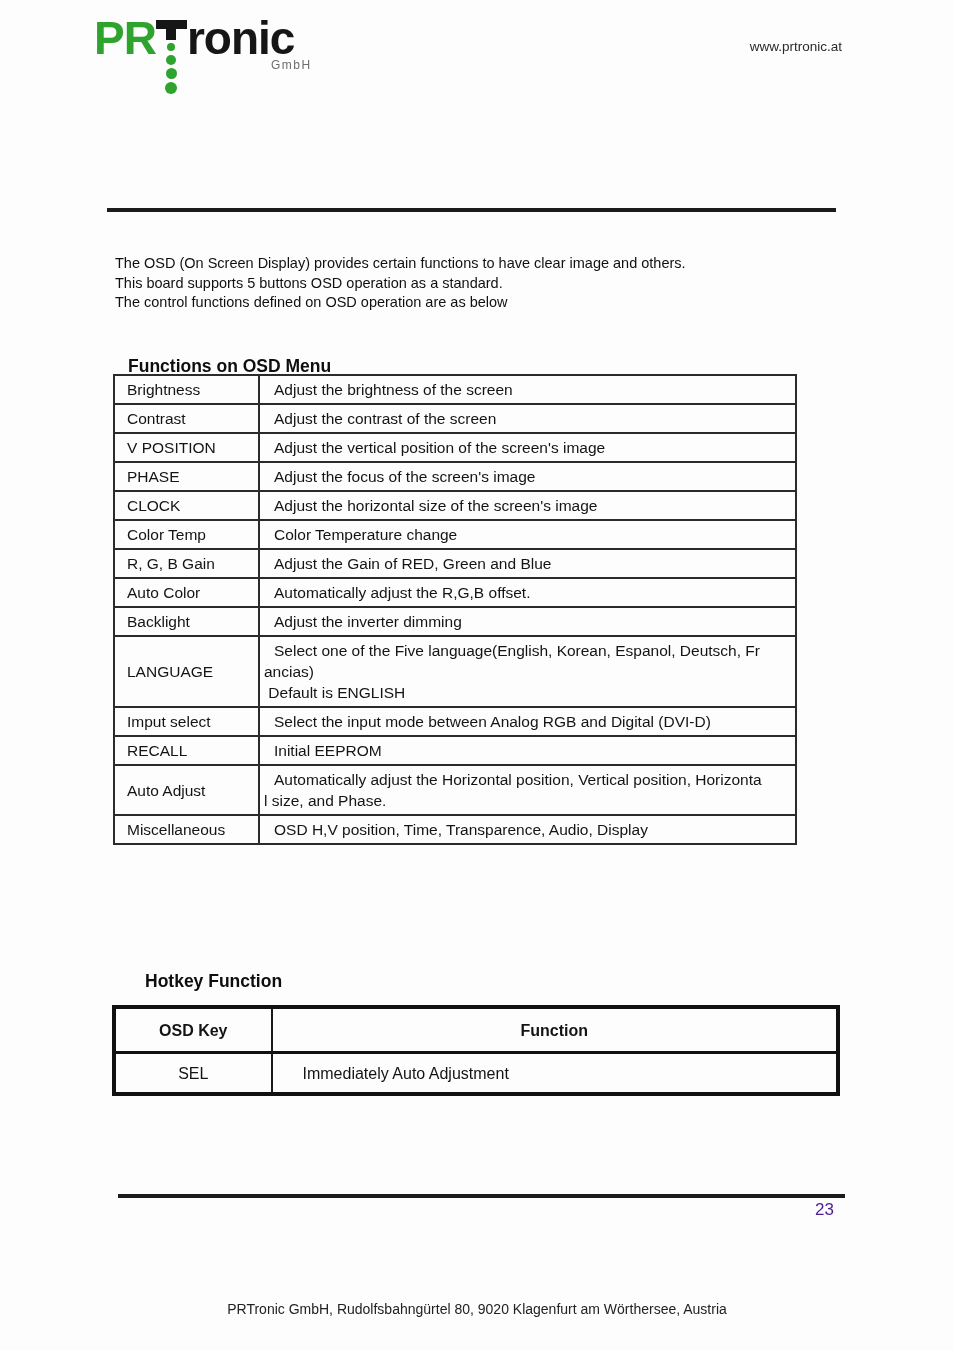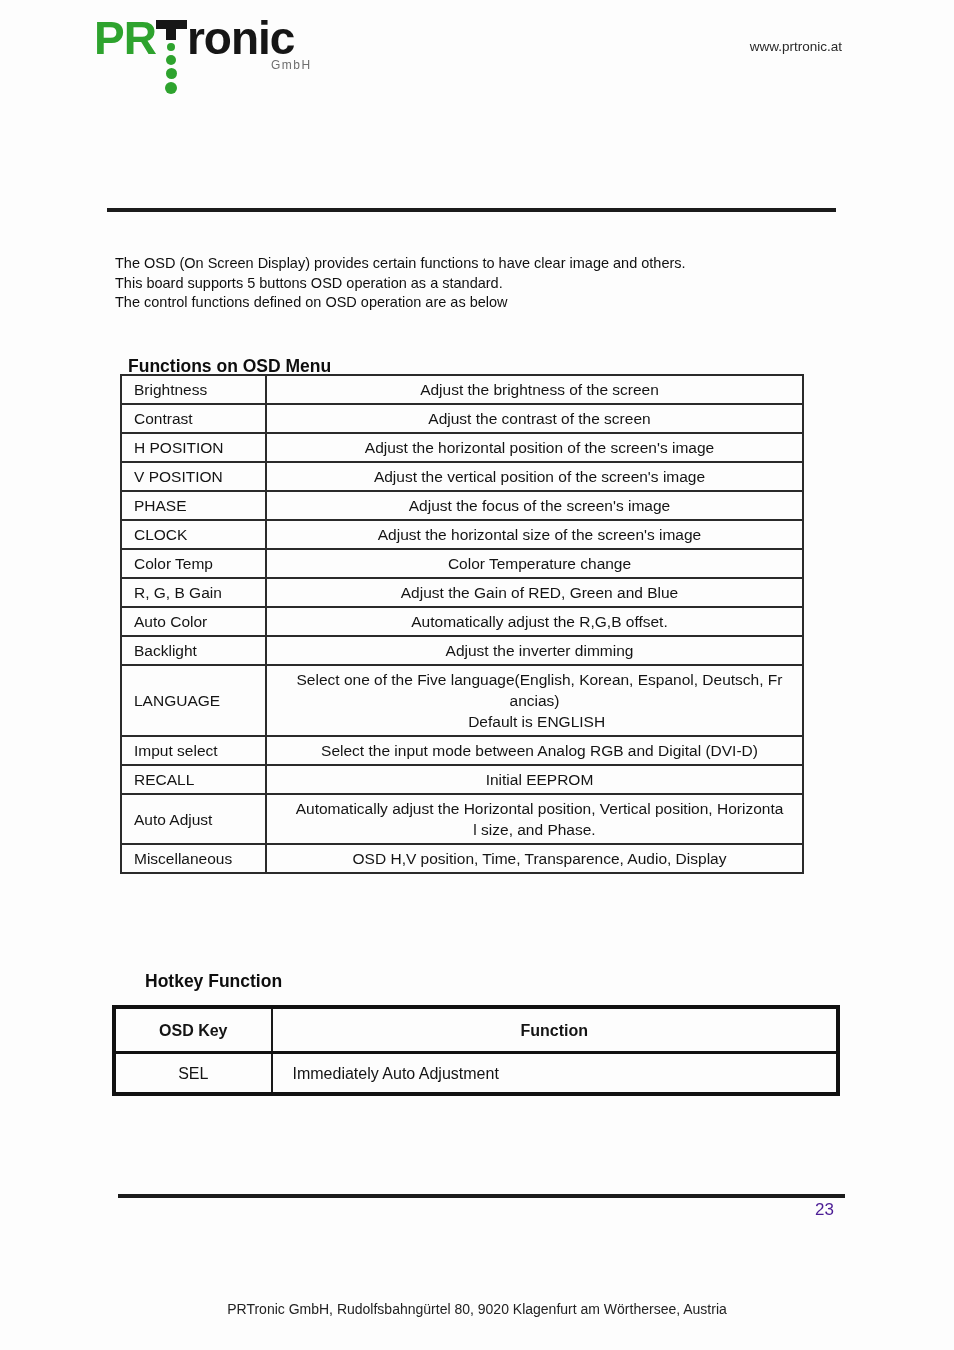--- a/index.html
+++ b/index.html
@@ -47,44 +47,43 @@
   
   .sec-heading { position:absolute; font-size:17.5px; font-weight:bold; color:#0e0e0e; }
   .h-osd    { left:128px; top:356px; }
   .h-hotkey { left:145px; top:971px; }
 
   
   table.osd {
     position:absolute; left:113px; top:374px; width:684px;
     border-collapse:collapse; table-layout:fixed;
     font-size:15.5px;
-    margin-left:7px;
   }
   table.osd col.c1 { width:145px; }
   table.osd td {
     border:2px solid #2b2b2b;
     vertical-align:middle;
     line-height:21px;
   }
   table.osd td.fn   { padding:3px 4px 3px 12px; }
-  table.osd td.desc { padding:3px 4px 3px 4px; text-indent:10px; white-space:pre-wrap;text-align:center; }
+  table.osd td.desc { padding:3px 4px 3px 4px; text-indent:10px; white-space:pre-wrap; }
 
   
   table.hotkey {
     position:absolute; left:113px; top:1006px; width:726px;
     border-collapse:collapse; table-layout:fixed;
     font-size:16px;
   }
   table.hotkey col.c1 { width:157px; }
   table.hotkey td { border:2px solid #1a1a1a; line-height:21px; vertical-align:middle; }
   table.hotkey { border:3px solid #111; outline:1px solid #111; }
   table.hotkey tr.hdr td { font-weight:bold; text-align:center; height:40px; border-bottom:3px solid #111; }
   table.hotkey tr.data td { height:36px; }
   table.hotkey td.key { text-align:center; }
-  table.hotkey td.func { padding-left:20px; }
+  table.hotkey td.func { padding-left:30px; }
 
   
   .page-number { position:absolute; left:798px; top:1200px; width:36px; text-align:right; font-size:17px; color:#4c1d95; }
   .footer { position:absolute; left:0; top:1301px; width:954px; text-align:center; font-size:14px; color:#222; }
 </style>
 </head>
 <body>
 
 <div class="logo">
   <span class="logo-text">
@@ -115,24 +114,20 @@
   <tbody>
     <tr>
       <td class="fn">Brightness</td>
       <td class="desc">Adjust the brightness of the screen</td>
     </tr>
     <tr>
       <td class="fn">Contrast</td>
       <td class="desc">Adjust the contrast of the screen</td>
     </tr>
     <tr>
-      <td class="fn">H POSITION</td>
-      <td class="desc">Adjust the horizontal position of the screen's image</td>
-    </tr>
-    <tr>
       <td class="fn">V POSITION</td>
       <td class="desc">Adjust the vertical position of the screen's image</td>
     </tr>
     <tr>
       <td class="fn">PHASE</td>
       <td class="desc">Adjust the focus of the screen's image</td>
     </tr>
     <tr>
       <td class="fn">CLOCK</td>
       <td class="desc">Adjust the horizontal size of the screen's image</td>

